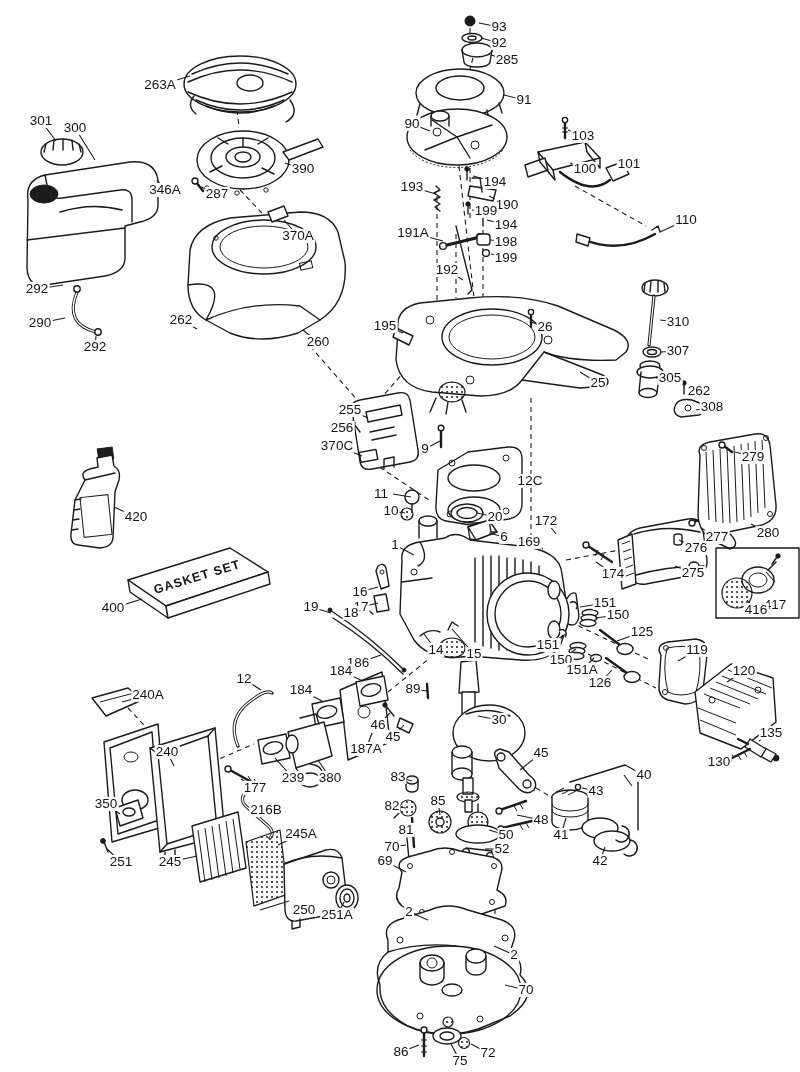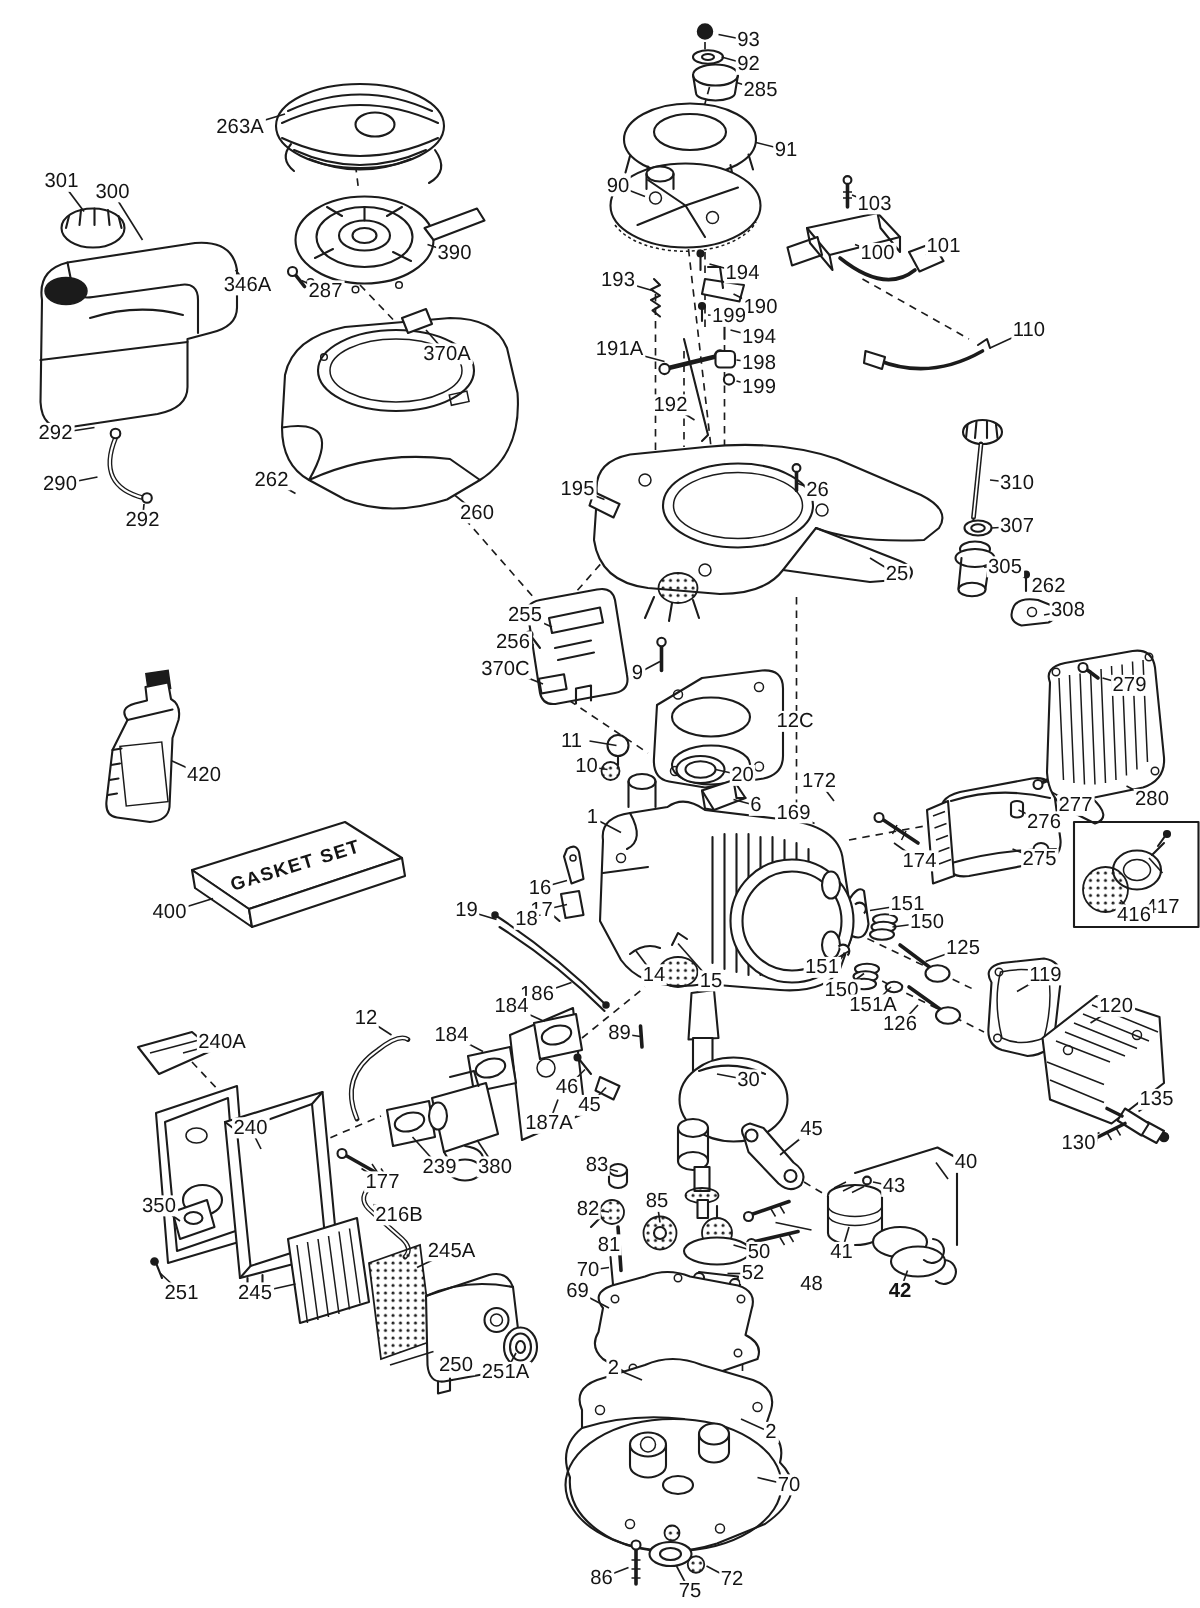--- a/index.html
+++ b/index.html
@@ -701,28 +701,28 @@
       <div class="callout" style="left: 170px; top: 862px;">245</div>
       <div class="callout" style="left: 301px; top: 834px;">245A</div>
       <div class="callout" style="left: 260px; top: 910px; margin-left: 44px;">250</div>
       <div class="callout" style="left: 337px; top: 915px;">251A</div>
       <div class="callout" style="left: 398px; top: 777px;">83</div>
       <div class="callout" style="left: 392px; top: 806px;">82</div>
       <div class="callout" style="left: 438px; top: 801px;">85</div>
       <div class="callout" style="left: 406px; top: 830px;">81</div>
       <div class="callout" style="left: 392px; top: 847px;">70</div>
       <div class="callout" style="left: 385px; top: 861px;">69</div>
-      <div class="callout" style="left: 541px; top: 820px; margin-top: 36px;">48</div>
+      <div class="callout" style="left: 541px; top: 820px;">48</div>
       <div class="callout" style="left: 506px; top: 835px;">50</div>
       <div class="callout" style="left: 502px; top: 849px;">52</div>
       <div class="callout" style="left: 541px; top: 753px;">45</div>
       <div class="callout" style="left: 644px; top: 775px;">40</div>
       <div class="callout" style="left: 596px; top: 791px;">43</div>
       <div class="callout" style="left: 561px; top: 835px;">41</div>
-      <div class="callout" style="left: 600px; top: 861px; font-weight: bold;">42</div>
+      <div class="callout" style="left: 600px; top: 861px;">42</div>
       <div class="callout" style="left: 409px; top: 912px;">2</div>
       <div class="callout" style="left: 514px; top: 955px;">2</div>
       <div class="callout" style="left: 526px; top: 990px;">70</div>
       <div class="callout" style="left: 401px; top: 1052px;">86</div>
       <div class="callout" style="left: 460px; top: 1061px;">75</div>
       <div class="callout" style="left: 488px; top: 1053px;">72</div>
     </div>
 
   <div class="gasket-label">GASKET SET</div>
 </div>

